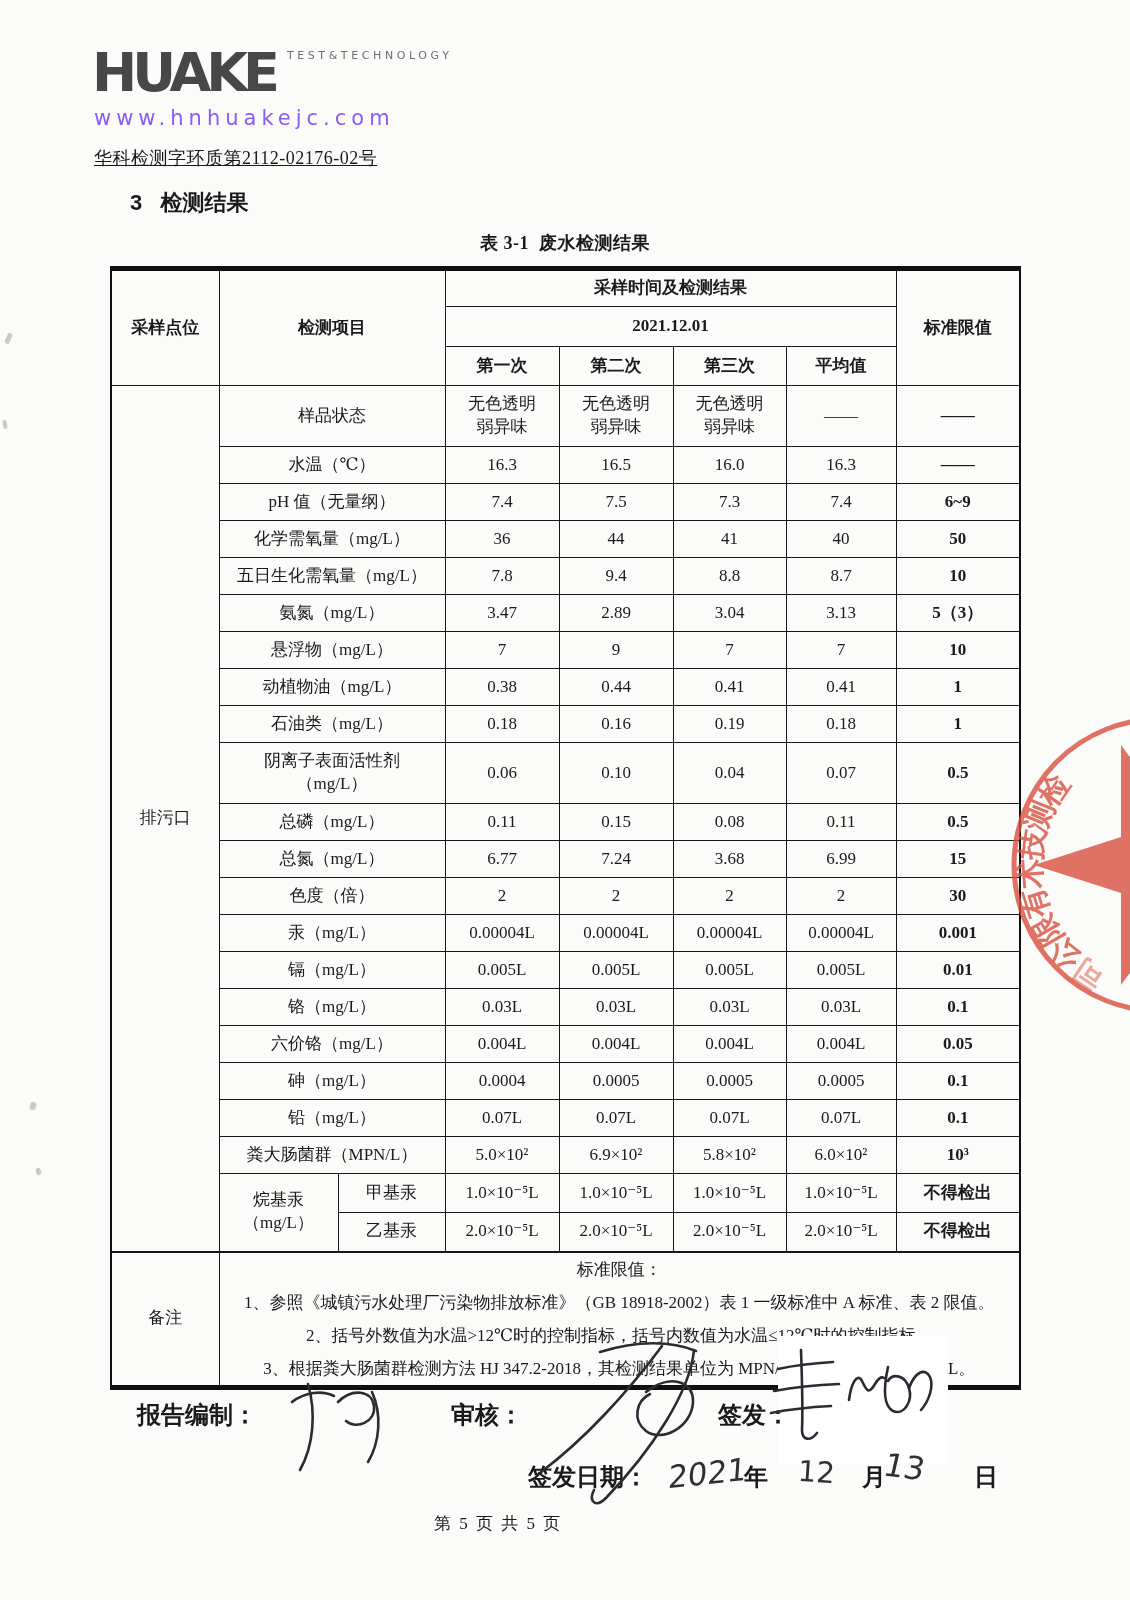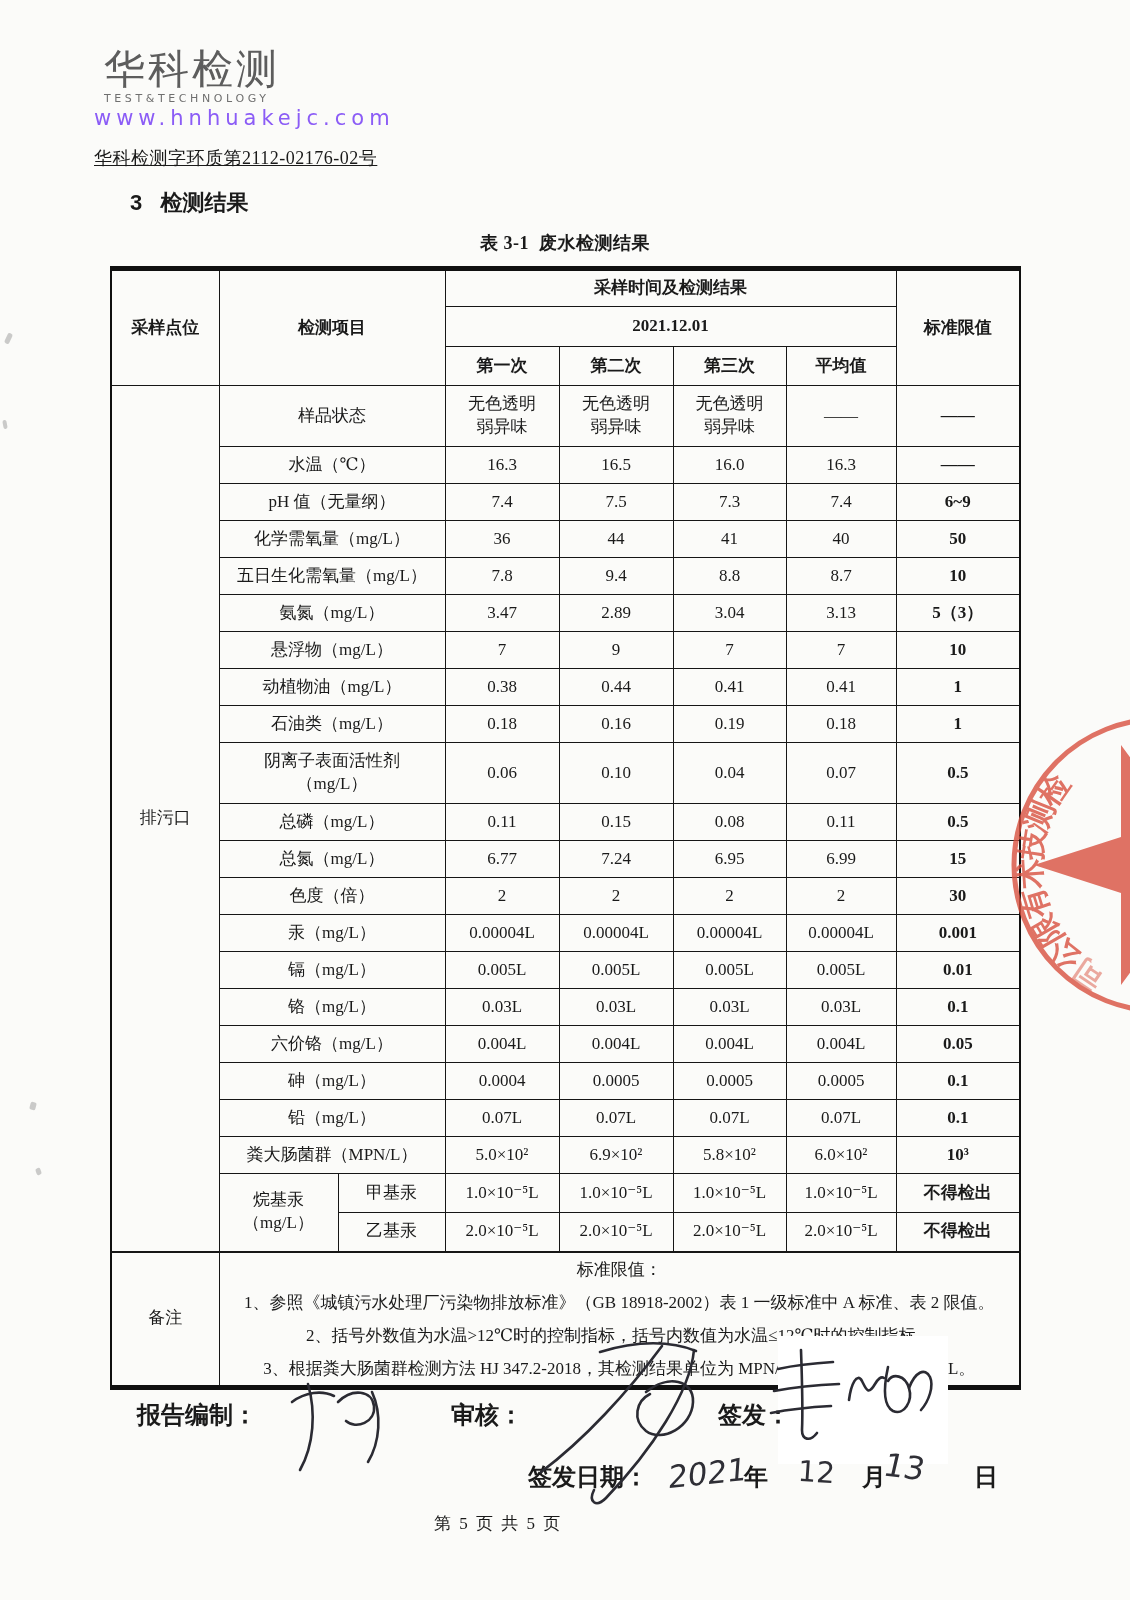--- a/index.html
+++ b/index.html
@@ -44,22 +44,22 @@
   .stamp text{font-weight:bold;font-size:30px;}
   
   .spk{position:absolute;background:#6f6f6f;opacity:.35;border-radius:2px;}
 </style>
 </head>
 <body>
 
 <div class="page">
 
   <div class="logo-row">
+    <div class="huake">HUAKE</div>
     <div class="logo-cn">
-      <div class="logo-cn-main">华科检测</div>
       <div class="logo-cn-sub">TEST&amp;TECHNOLOGY</div>
     </div>
   </div>
   <div class="website">www.hnhuakejc.com</div>
   <div class="docnum">华科检测字环质第2112-02176-02号</div>
 
   <div class="sec-title">3   检测结果</div>
   <div class="tbl-title">表 3-1  废水检测结果</div>
 
   <table class="tbl">
@@ -180,21 +180,21 @@
       <td>0.11</td>
       <td>0.15</td>
       <td>0.08</td>
       <td>0.11</td>
       <td class="lim">0.5</td>
     </tr>
     <tr class="h37">
       <td colspan="2">总氮（mg/L）</td>
       <td>6.77</td>
       <td>7.24</td>
-      <td>6.95</td>
+      <td>3.68</td>
       <td>6.99</td>
       <td class="lim">15</td>
     </tr>
     <tr class="h37">
       <td colspan="2">色度（倍）</td>
       <td>2</td>
       <td>2</td>
       <td>2</td>
       <td>2</td>
       <td class="lim">30</td>

